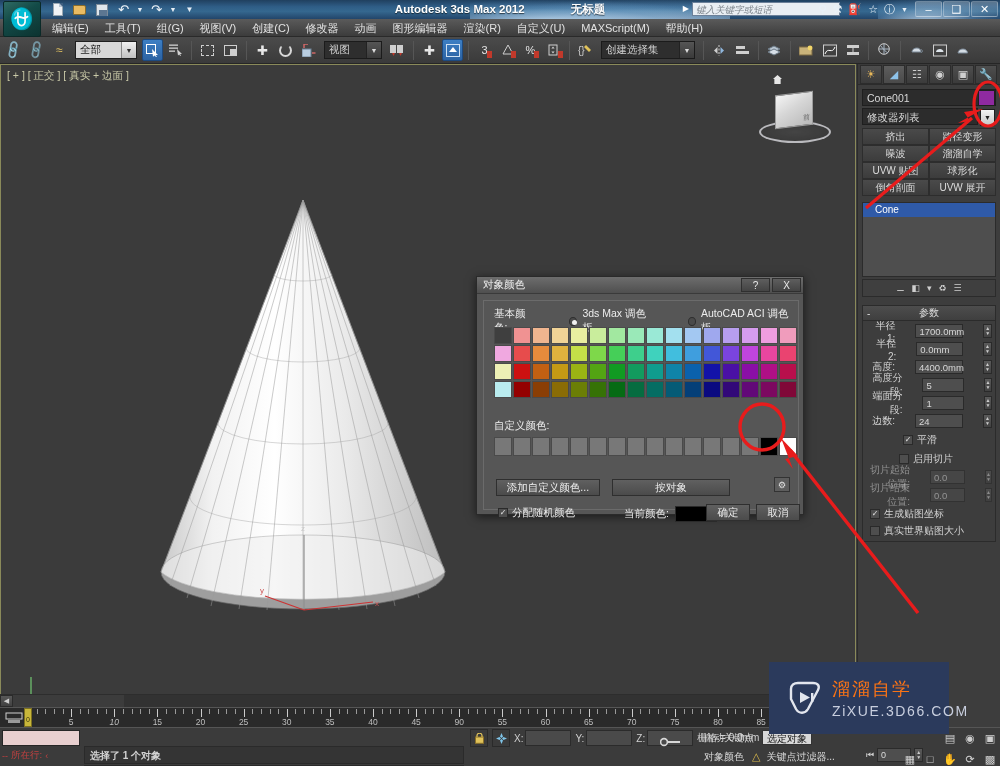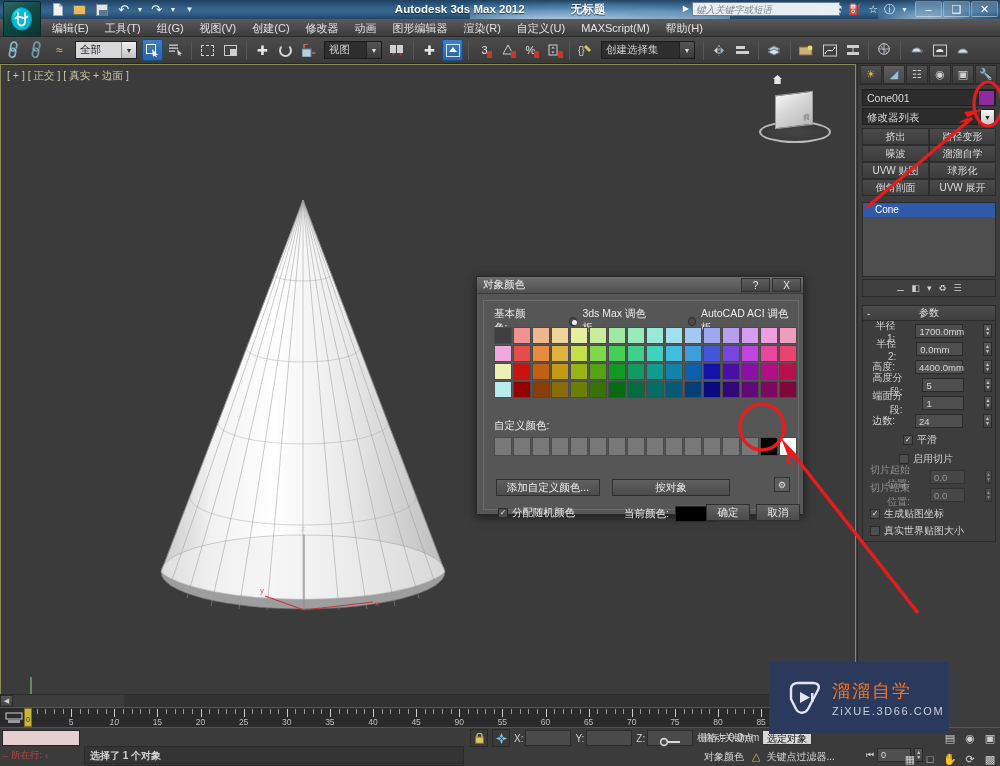--- a/index.html
+++ b/index.html
@@ -291,21 +291,21 @@
   .annot{ position:absolute; left:0; top:0; width:1000px;height:766px; pointer-events:none; z-index:40;}
 
   
   .watermark{
     position:absolute; left:769px; top:662px; width:180px; height:72px;
     background:#2b3a5c; display:flex; align-items:center; gap:9px; padding-left:16px; z-index:50;
   }
   .wm-logo{ width:38px;height:38px; position:relative; }
   .wm-text{ display:flex; flex-direction:column; gap:2px;}
   .wm-main{ color:#f97316; font-size:18px; font-weight:normal; letter-spacing:2px; }
-  .wm-sub{ color:#c8cede; font-size:11px; letter-spacing:1.6px;}
+  .wm-sub{ color:#c8cede; font-size:14px; letter-spacing:1.6px;}
 </style>
 </head>
 <body>
 
 <div id="app">
 
   <div class="titlebar">
     <div class="tb-sky"></div>
     <div class="tb-sky2"></div>
   </div>

